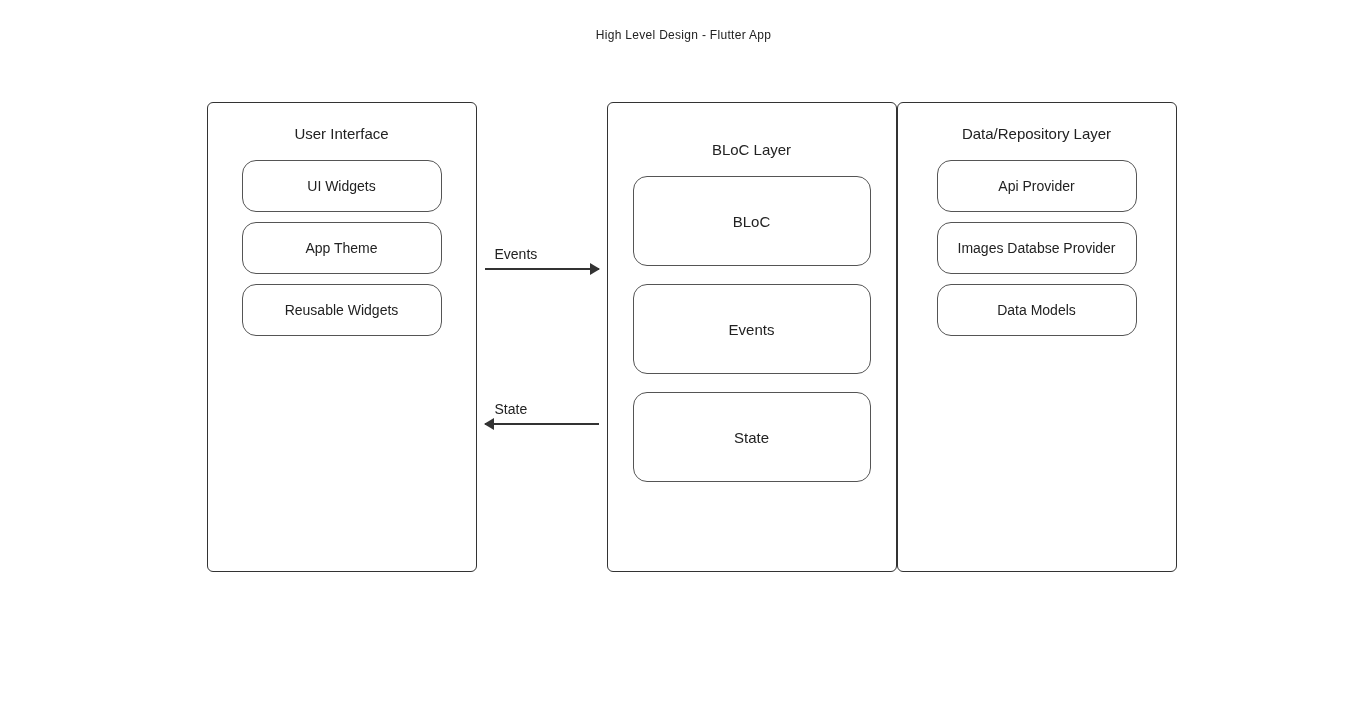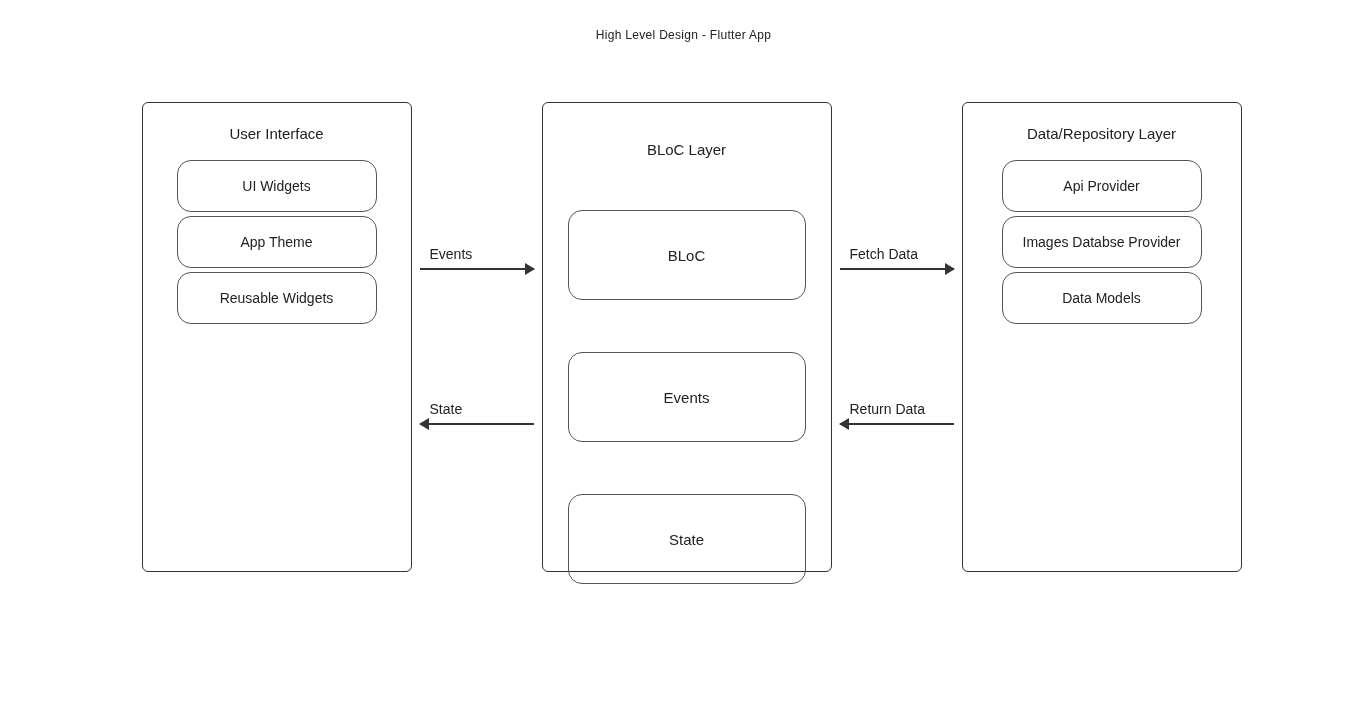--- a/index.html
+++ b/index.html
@@ -62,21 +62,21 @@
     .widget-box {
       border: 1.5px solid #555;
       border-radius: 14px;
       width: 200px;
       min-height: 52px;
       display: flex;
       align-items: center;
       justify-content: center;
       font-size: 14px;
       color: #222;
-      margin-bottom: 4px;
+      margin-bottom: 10px;
       padding: 8px 10px;
       text-align: center;
     }
     .widget-box:last-child { margin-bottom: 0; }
 
     
     .arrow-col {
       display: flex;
       flex-direction: column;
       align-items: center;
@@ -145,21 +145,20 @@
       border-radius: 14px;
       width: 238px;
       min-height: 90px;
       display: flex;
       align-items: center;
       justify-content: center;
       font-size: 15px;
       color: #222;
       margin-bottom: 18px;
       text-align: center;
-      margin-top: 34px;
     }
     .bloc-inner-box:last-child { margin-bottom: 0; }
 
     
     .data-layer {
       width: 280px;
       height: 470px;
       padding: 18px 20px;
       justify-content: flex-start;
     }
@@ -205,32 +204,20 @@
     </div>
   </div>
 
   <div class="layer-box bloc-layer">
     <div class="layer-title">BLoC Layer</div>
     <div class="bloc-inner-box">BLoC</div>
     <div class="bloc-inner-box">Events</div>
     <div class="bloc-inner-box">State</div>
   </div>
 
-  <div class="arrow-col">
-    <div class="arrow-col-inner">
-      <div class="arrow-group">
-        <div class="arrow-label">Fetch Data</div>
-        <div class="arrow-line"></div>
-      </div>
-      <div class="arrow-group">
-        <div class="arrow-label">Return Data</div>
-        <div class="arrow-line arrow-line-left"></div>
-      </div>
-    </div>
-  </div>
 
   <div class="layer-box data-layer">
     <div class="layer-title">Data/Repository Layer</div>
     <div class="widget-box">Api Provider</div>
     <div class="widget-box">Images Databse Provider</div>
     <div class="widget-box">Data Models</div>
   </div>
 
 </div>
 

